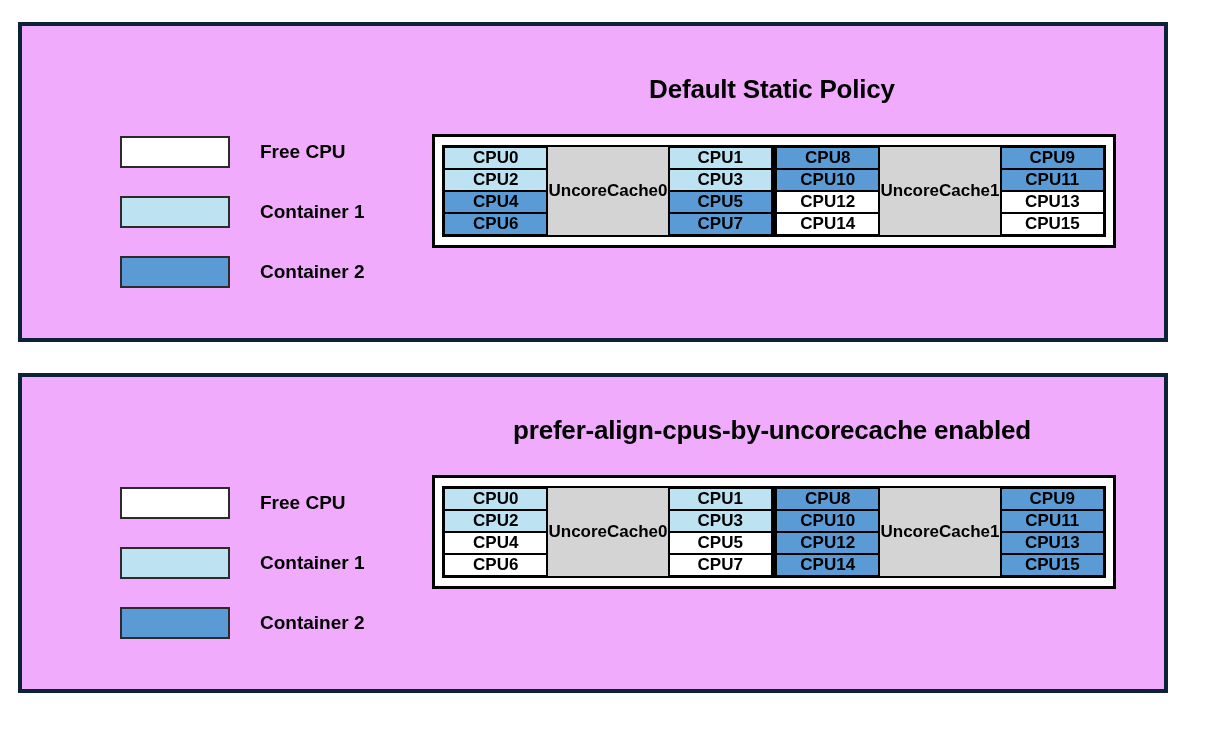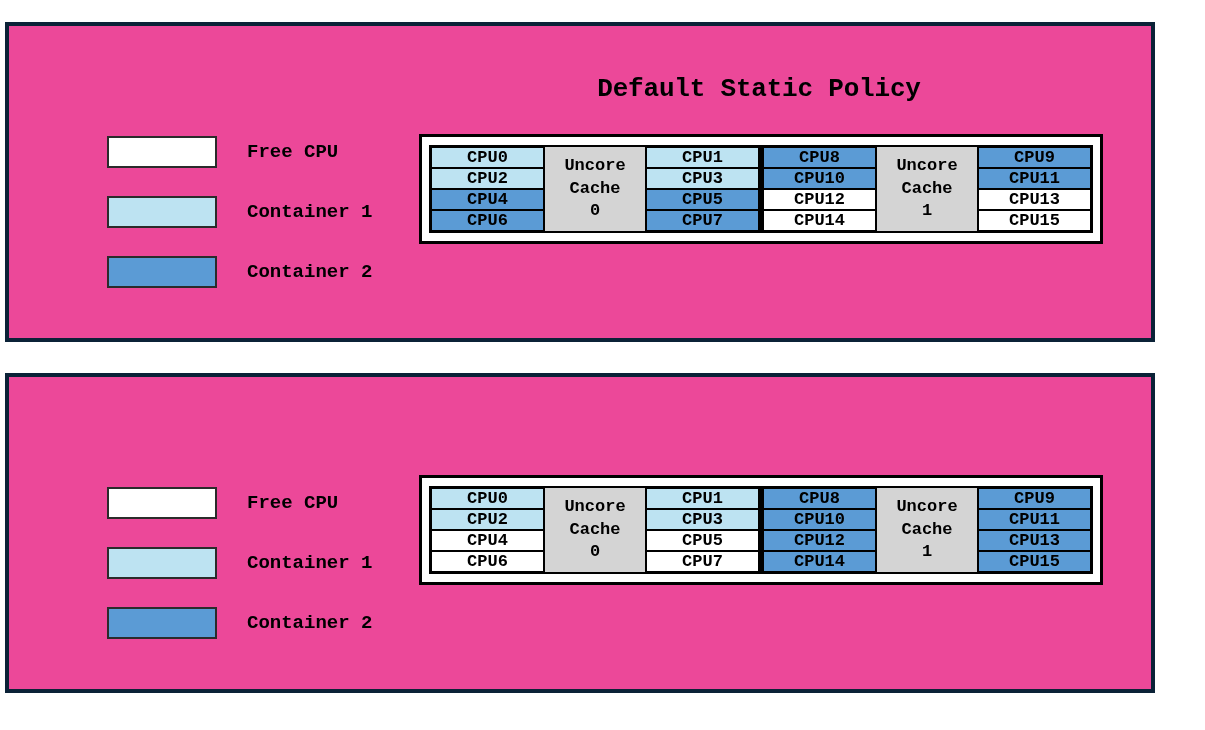--- a/index.html
+++ b/index.html
@@ -10,26 +10,25 @@
   body {
     width: 1205px;
     height: 730px;
     font-family: "Liberation Sans", sans-serif;
     position: relative;
     overflow: hidden;
   }
 
   .panel {
     position: absolute;
-    left: 5px;
+    left: 18px;
     width: 1150px;
     border: 4px solid #0b2237;
     box-sizing: border-box;
-    background: #ec4899;
-    font-family: Liberation Mono, monospace;
+    background: #f0abfc;
   }
   #panel-top    { top: 22px;  height: 320px; }
   #panel-bottom { top: 373px; height: 320px; }
 
   .panel-title {
     position: absolute;
     left: 380px;
     width: 740px;
     text-align: center;
     font-weight: bold;
@@ -106,21 +105,21 @@
     height: 30px;
     white-space: nowrap;
   }
   .cache-cell {
     flex: 0 0 102px;
     background: #d4d4d4;
     border-left: 1px solid #000000;
     border-right: 1px solid #000000;
     box-sizing: border-box;
     display: flex;
-    flex-direction: column;
+    flex-direction: row;
     align-items: center;
     justify-content: center;
     font-size: 17px;
     font-weight: bold;
     color: #000000;
     line-height: 1.32;
     text-align: center;
   }
 </style>
 </head>
@@ -182,20 +181,21 @@
         <div class="cpu-cell" style="background: rgb(91, 155, 213);">CPU9</div>
         <div class="cpu-cell" style="background: rgb(91, 155, 213);">CPU11</div>
         <div class="cpu-cell" style="background: rgb(255, 255, 255);">CPU13</div>
         <div class="cpu-cell" style="background: rgb(255, 255, 255);">CPU15</div>
       </div>
     </div>
   </div>
 </div>
 
 <div class="panel" id="panel-bottom">
+  <div class="panel-title">prefer-align-cpus-by-uncorecache enabled</div>
 
   <div class="legend">
     <div class="legend-row">
       <div class="legend-swatch" style="background: rgb(255, 255, 255);"></div>
       <div class="legend-label">Free CPU</div>
     </div>
     <div class="legend-row">
       <div class="legend-swatch" style="background: rgb(189, 227, 242);"></div>
       <div class="legend-label">Container 1</div>
     </div>

